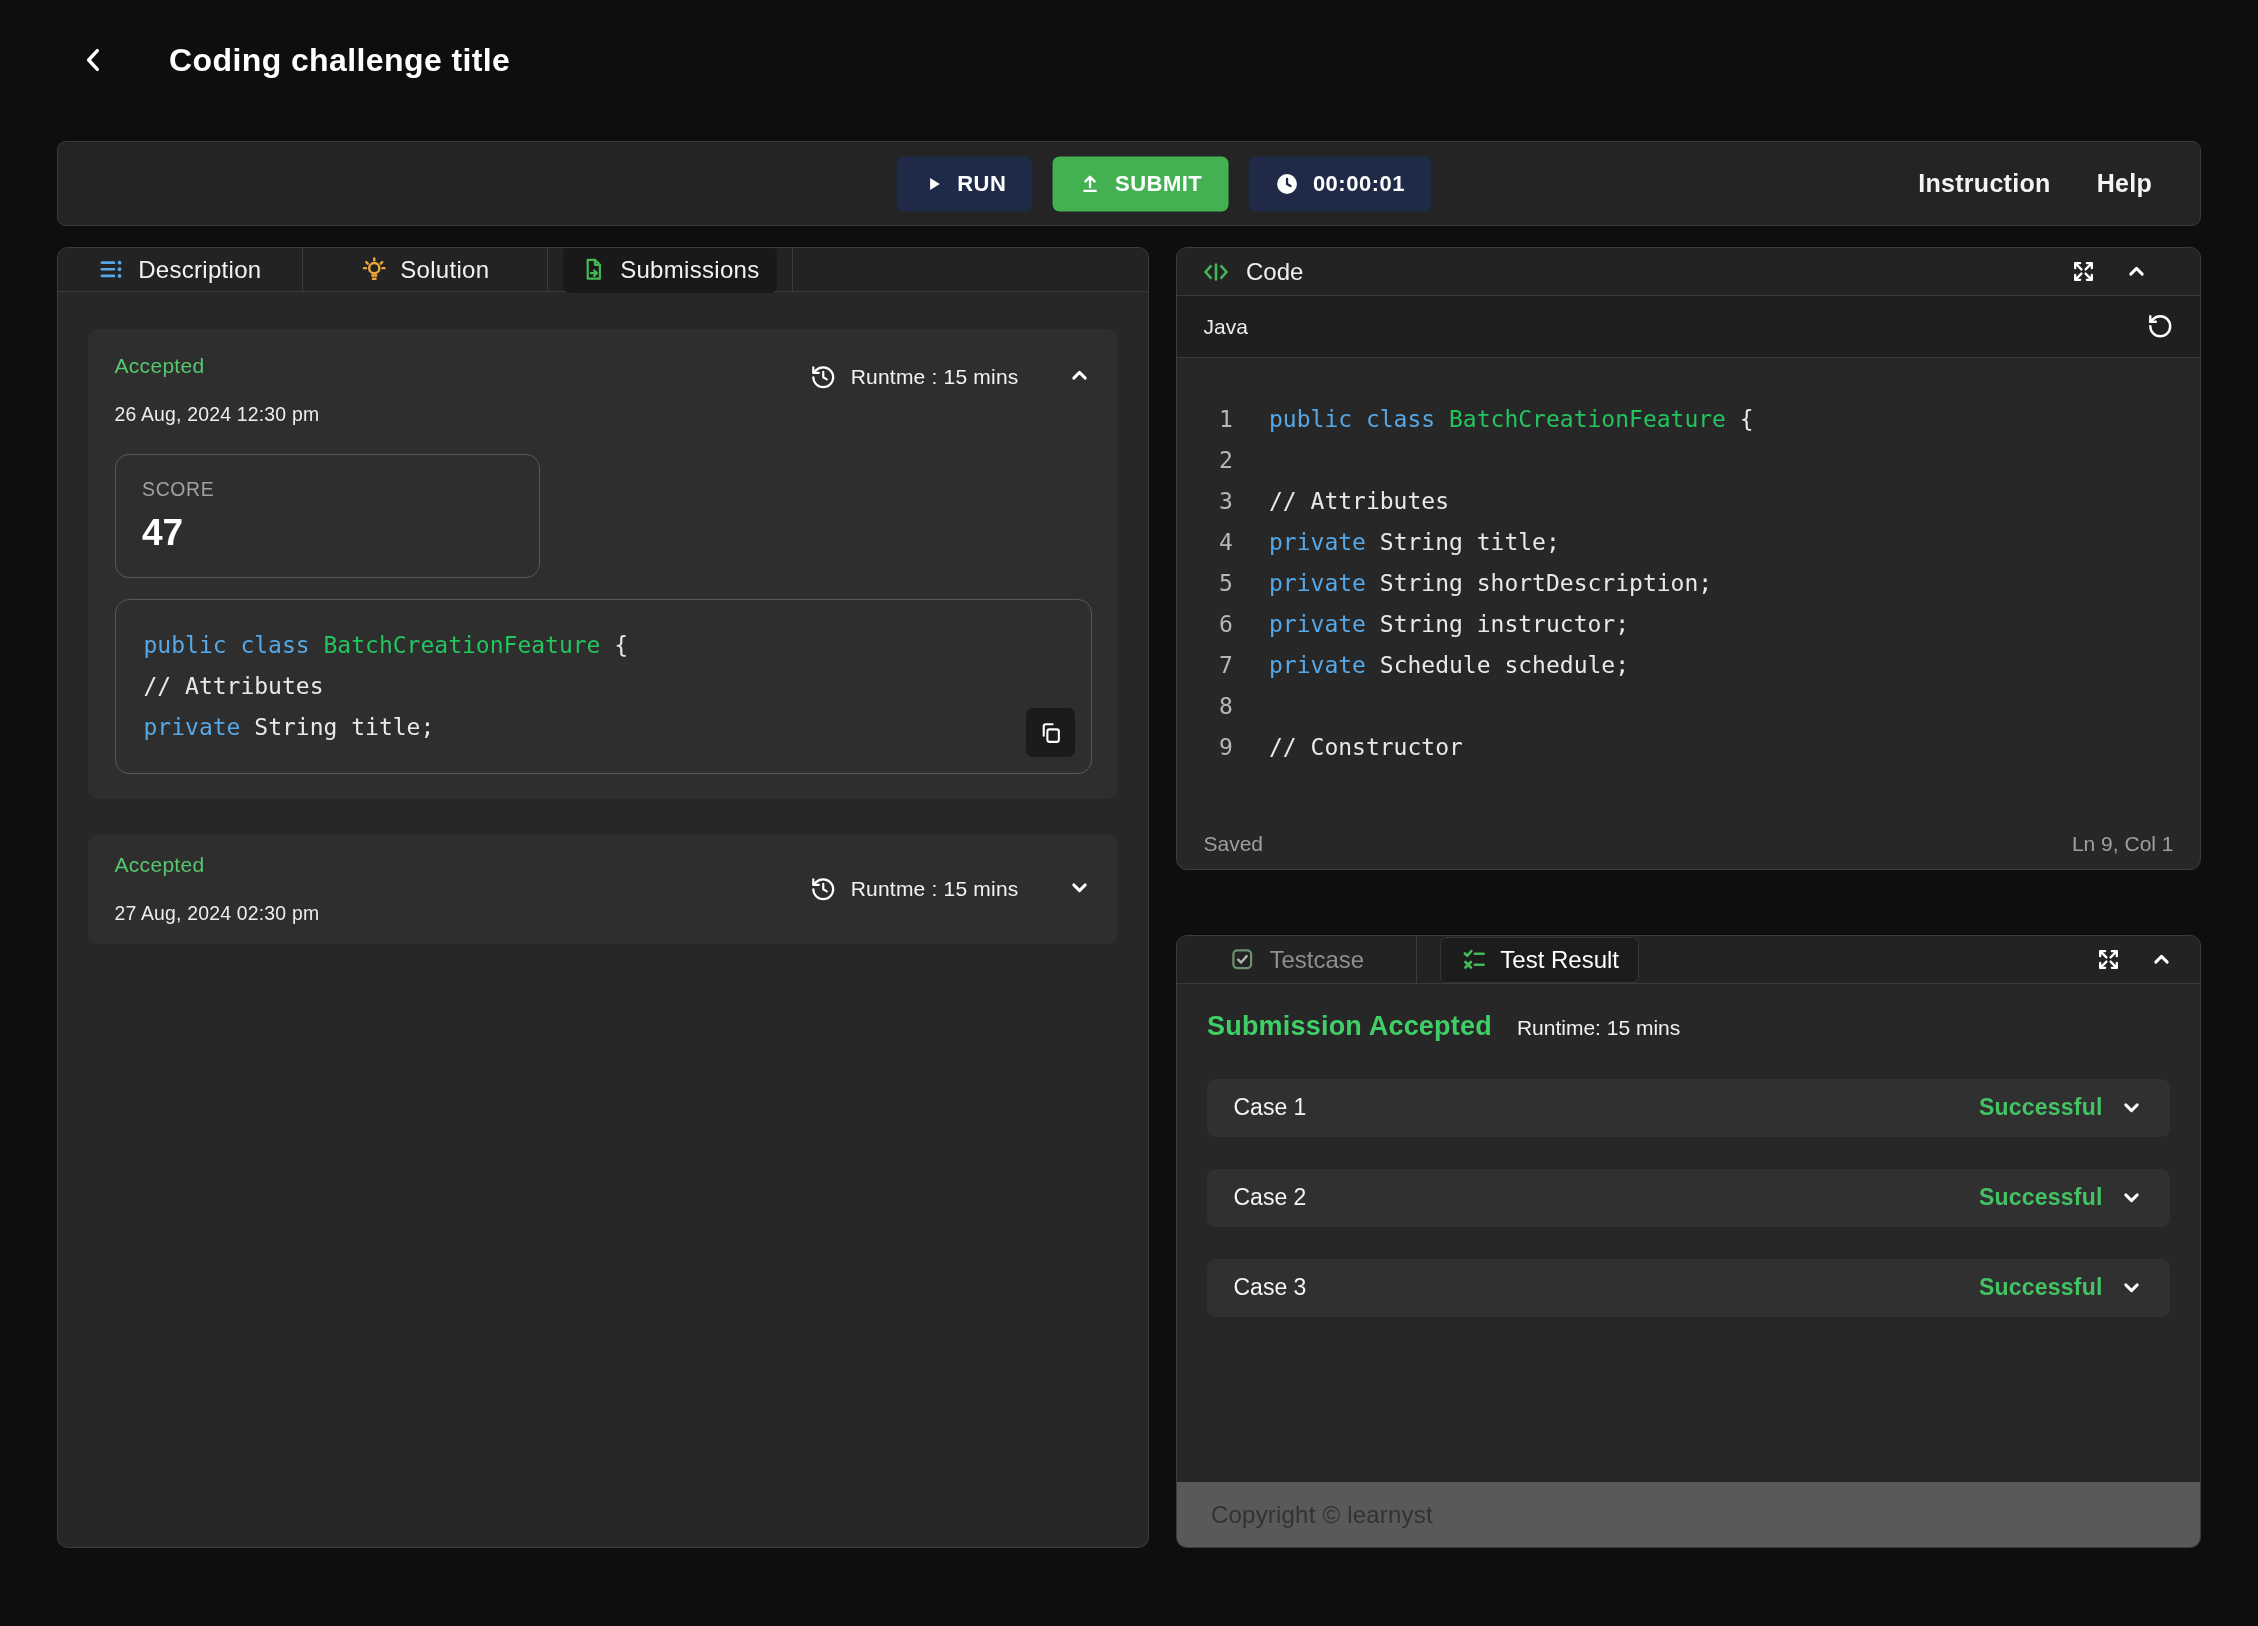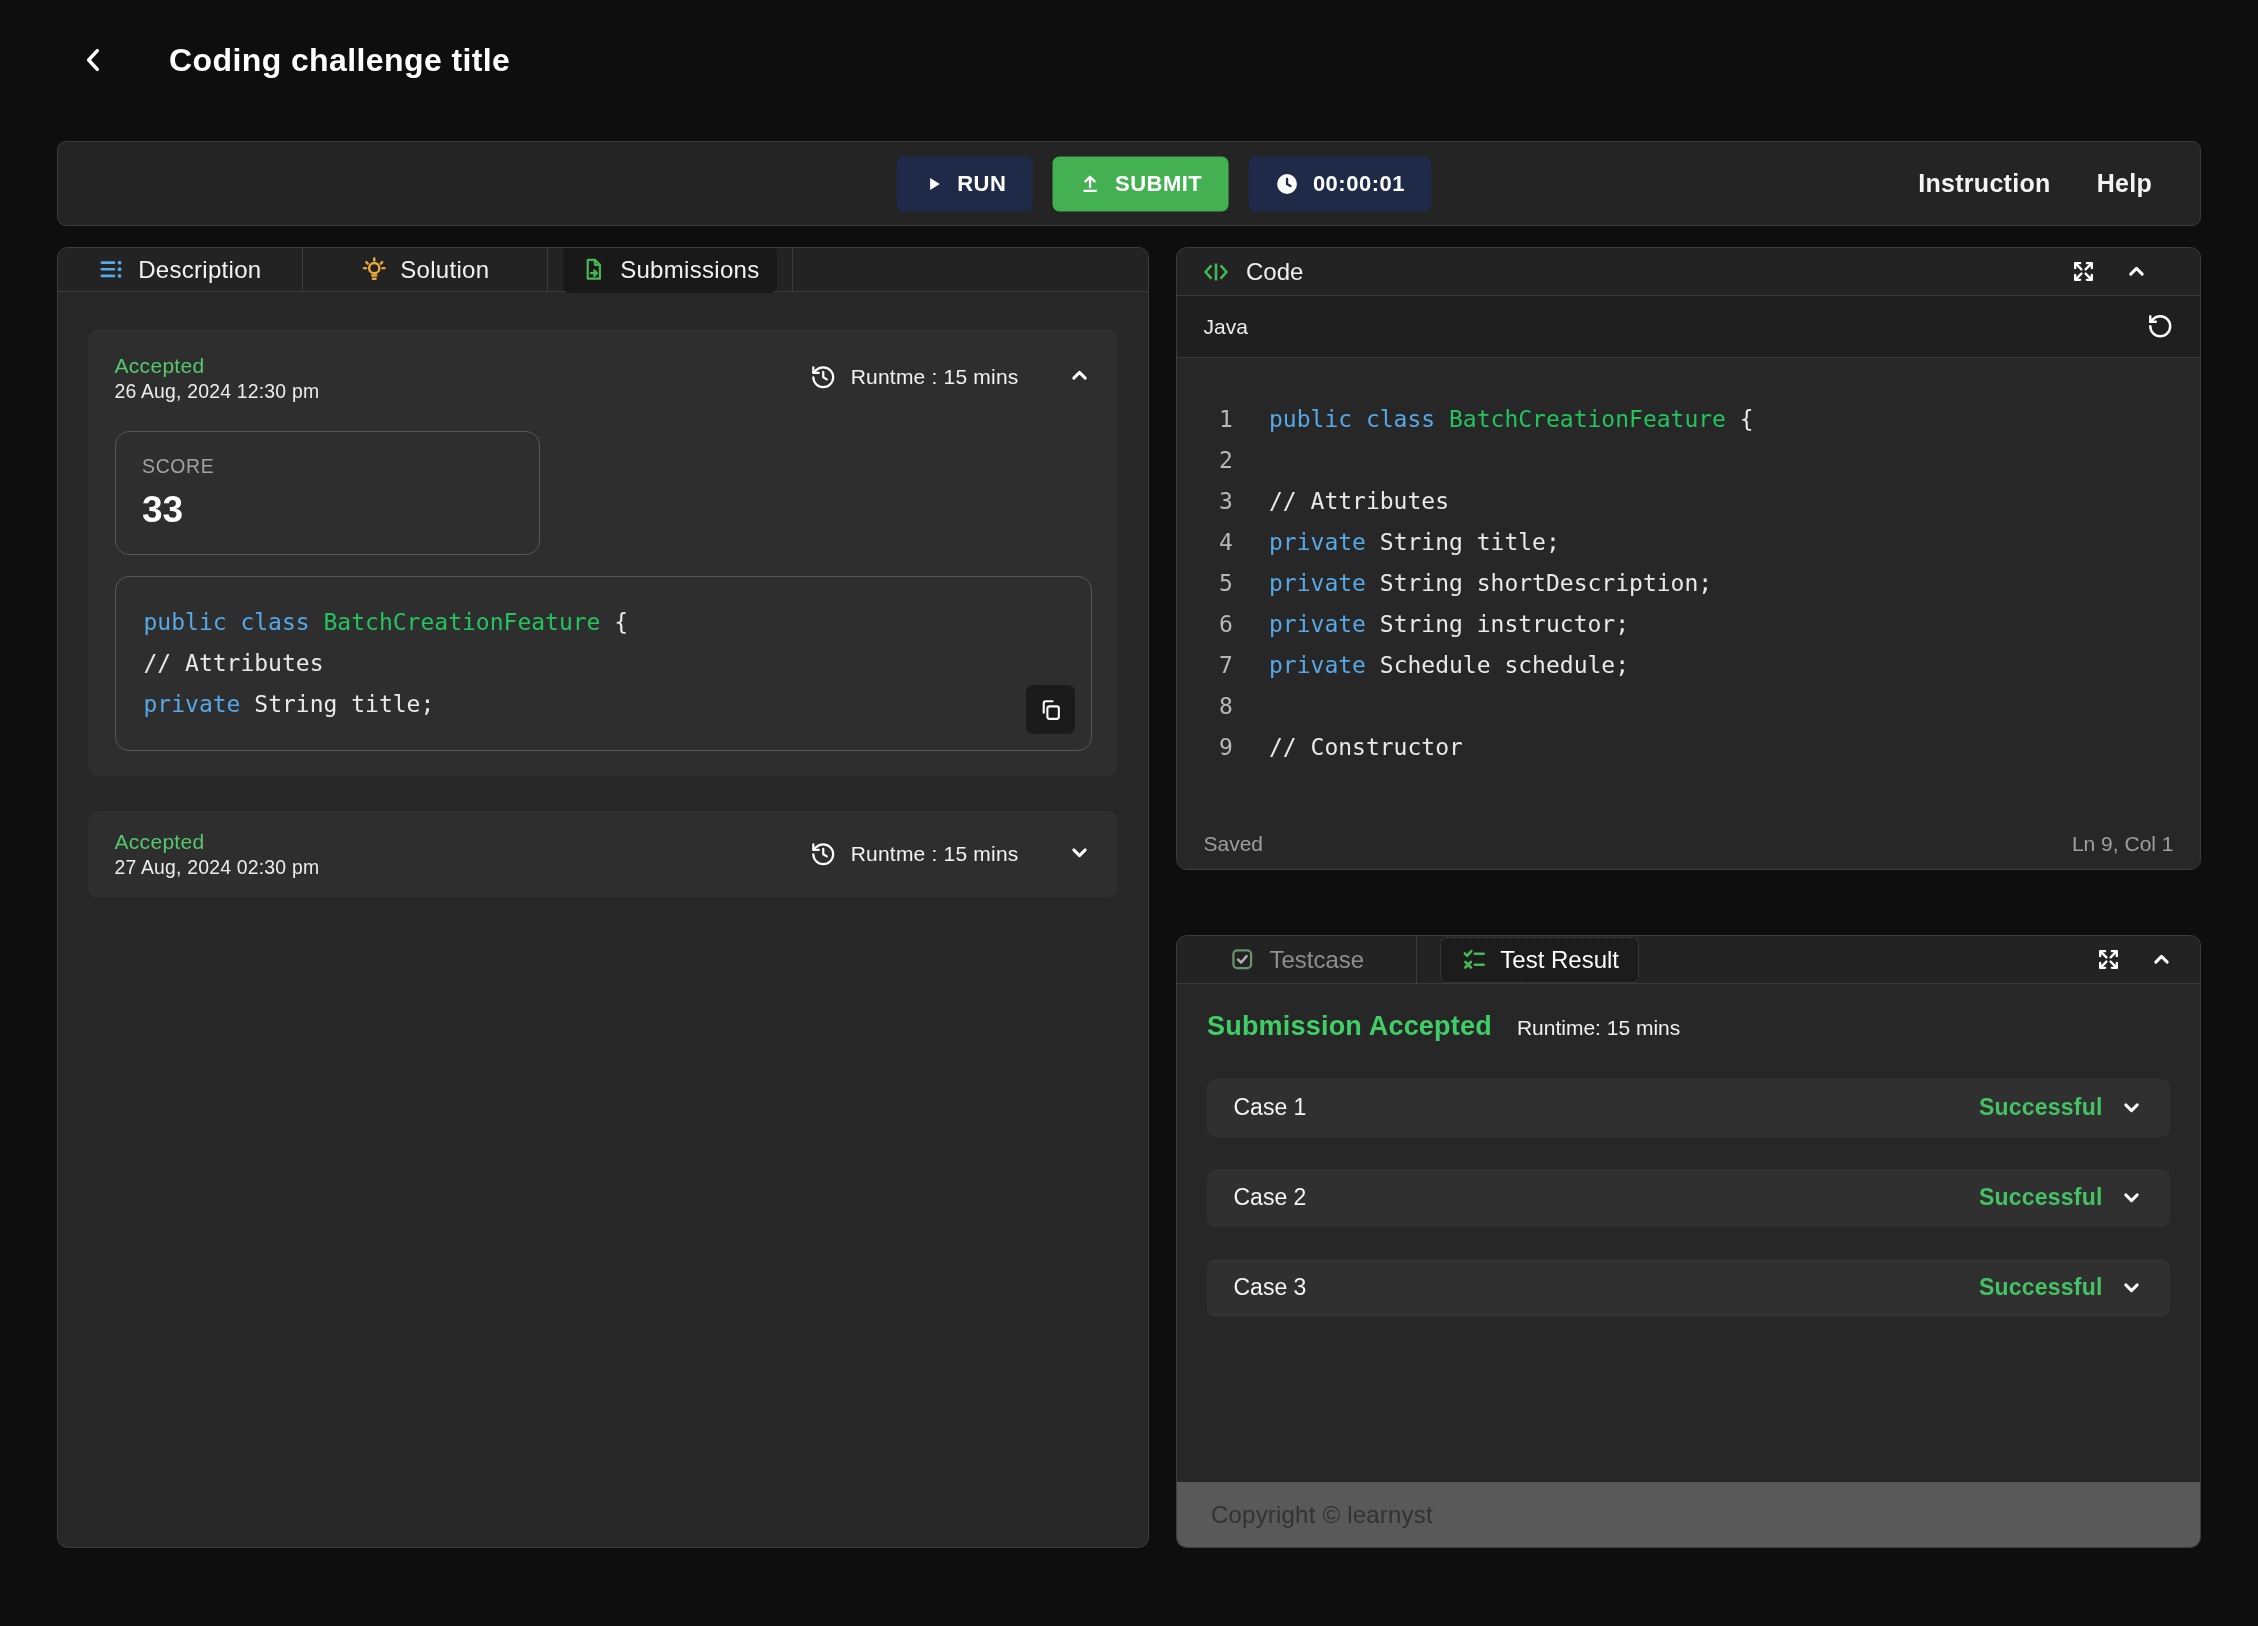--- a/index.html
+++ b/index.html
@@ -44,21 +44,21 @@
   .tab { width:245px; height:100%; display:flex; align-items:center; justify-content:center;
          gap:13.2px; border-right:0.9px solid #3d3d3d; font-size:24px; letter-spacing:0.3px;
          color:#f2f2f2; cursor:pointer; background:transparent; border-top:none; border-bottom:none; border-left:none; }
   .tab-pill { background:#191919; border-radius:7px; padding:9.7px 17.6px;
               display:flex; align-items:center; gap:13.2px; }
   .panel-body { flex:1; padding:37px 30px; overflow:hidden; }
 
   .sub-card { background:#2e2e2e; border-radius:10.6px; padding:25px 26.5px; margin-bottom:35px; }
   .card-head { display:flex; justify-content:space-between; align-items:flex-start; cursor:pointer; }
   .status-accepted { color:#55c86e; font-size:21px; letter-spacing:0.3px; }
-  .sub-date { color:#ececec; font-size:19.4px; margin-top:2px; letter-spacing:0.2px; }
+  .sub-date { color:#ececec; font-size:19.4px; margin-top:25px; letter-spacing:0.2px; }
   .runtime-wrap { display:flex; align-items:center; gap:14px; margin-top:8.8px; }
   .runtime-text { font-size:21px; color:#f2f2f2; letter-spacing:0.2px; }
   .runtime-wrap .chev { margin-left:34px; }
 
   .score-box { margin-top:28px; width:425px; border:1.8px solid #585858; border-radius:14px; padding:23px 26.5px; }
   .score-label { color:#a2a2a2; font-size:19.4px; letter-spacing:0.7px; }
   .score-value { color:#fff; font-size:37px; font-weight:700; margin-top:10.6px; }
 
   .snippet-box { margin-top:21px; border:1.8px solid #585858; border-radius:14px;
                  padding:25px 28px; position:relative;
@@ -216,21 +216,21 @@
             <span class="chev">
               <svg width="25" height="25" viewBox="0 0 24 24">
                 <path d="M6.5 14.5 L12 9 L17.5 14.5" fill="none" stroke="#fff" stroke-width="2.8" stroke-linecap="round" stroke-linejoin="round"></path>
               </svg>
             </span>
           </div>
         </div>
 
         <div class="score-box">
           <div class="score-label">SCORE</div>
-          <div class="score-value">33</div>
+          <div class="score-value">47</div>
         </div>
 
         <div class="snippet-box">
           <div>
               <div class="code-line">
                 <span class="code-text"><span class="tok-kw">public class </span><span class="tok-type">BatchCreationFeature</span><span class="tok-plain"> {</span></span>
               </div>
               <div class="code-line">
                 <span class="code-text"><span class="tok-plain">// Attributes</span></span>
               </div>

